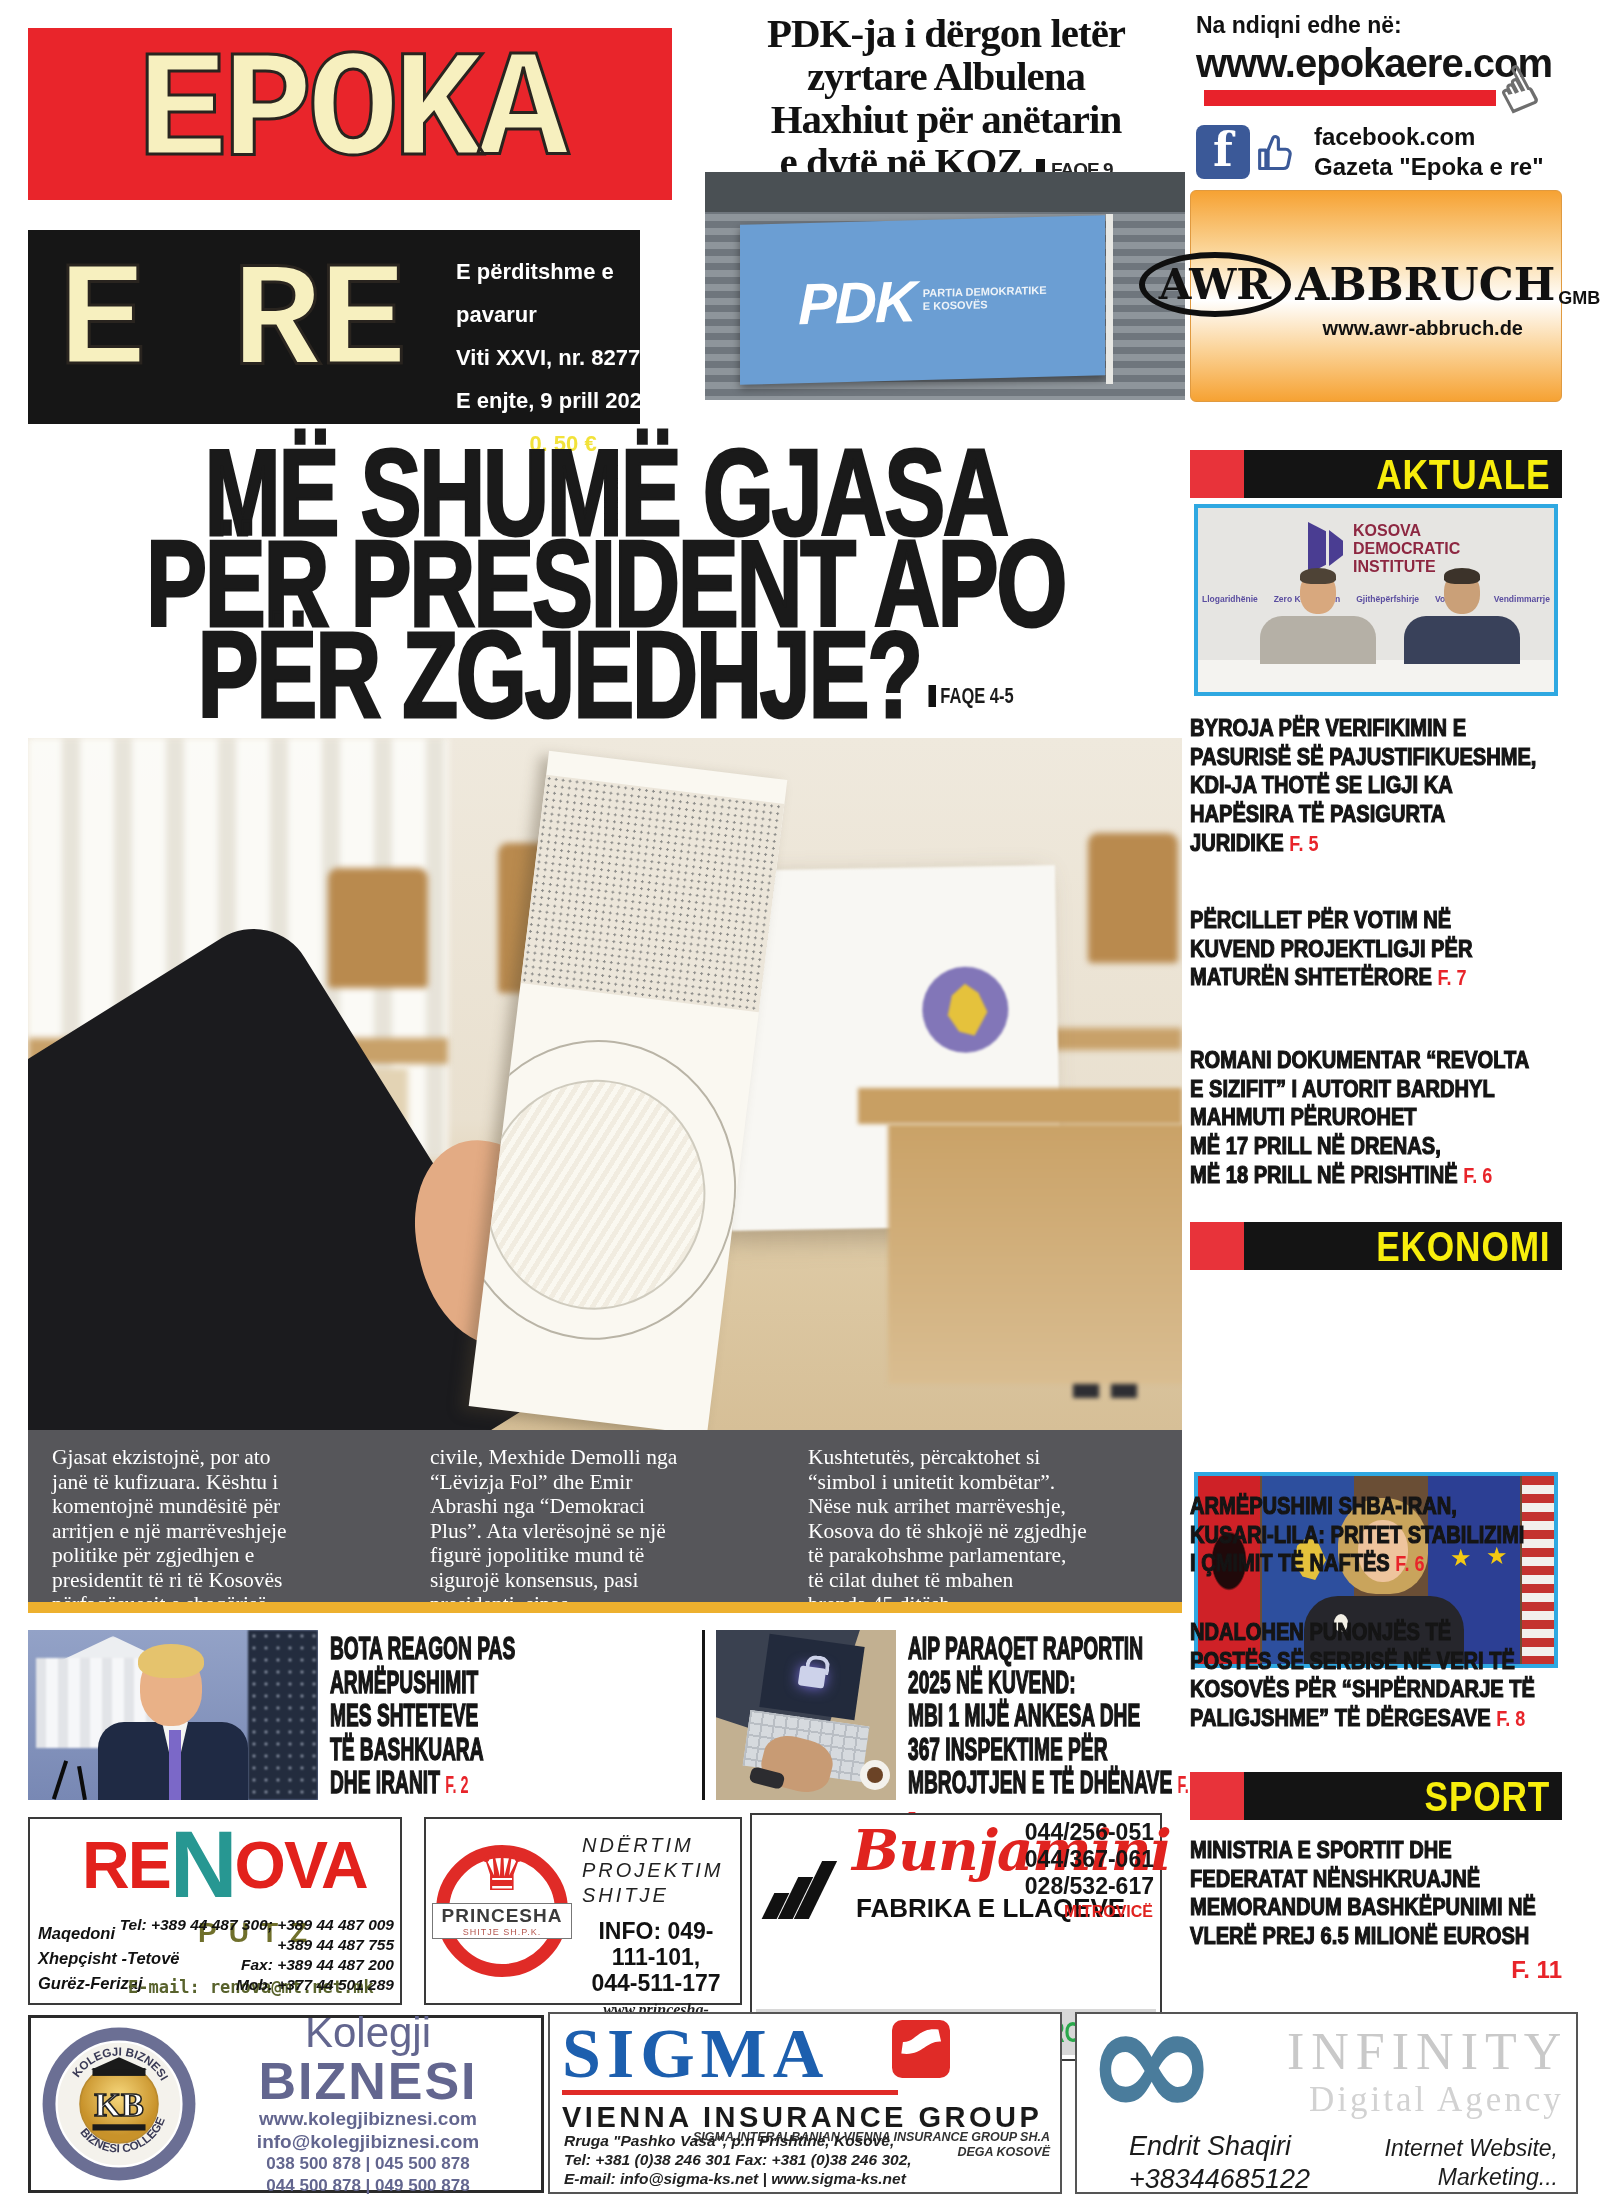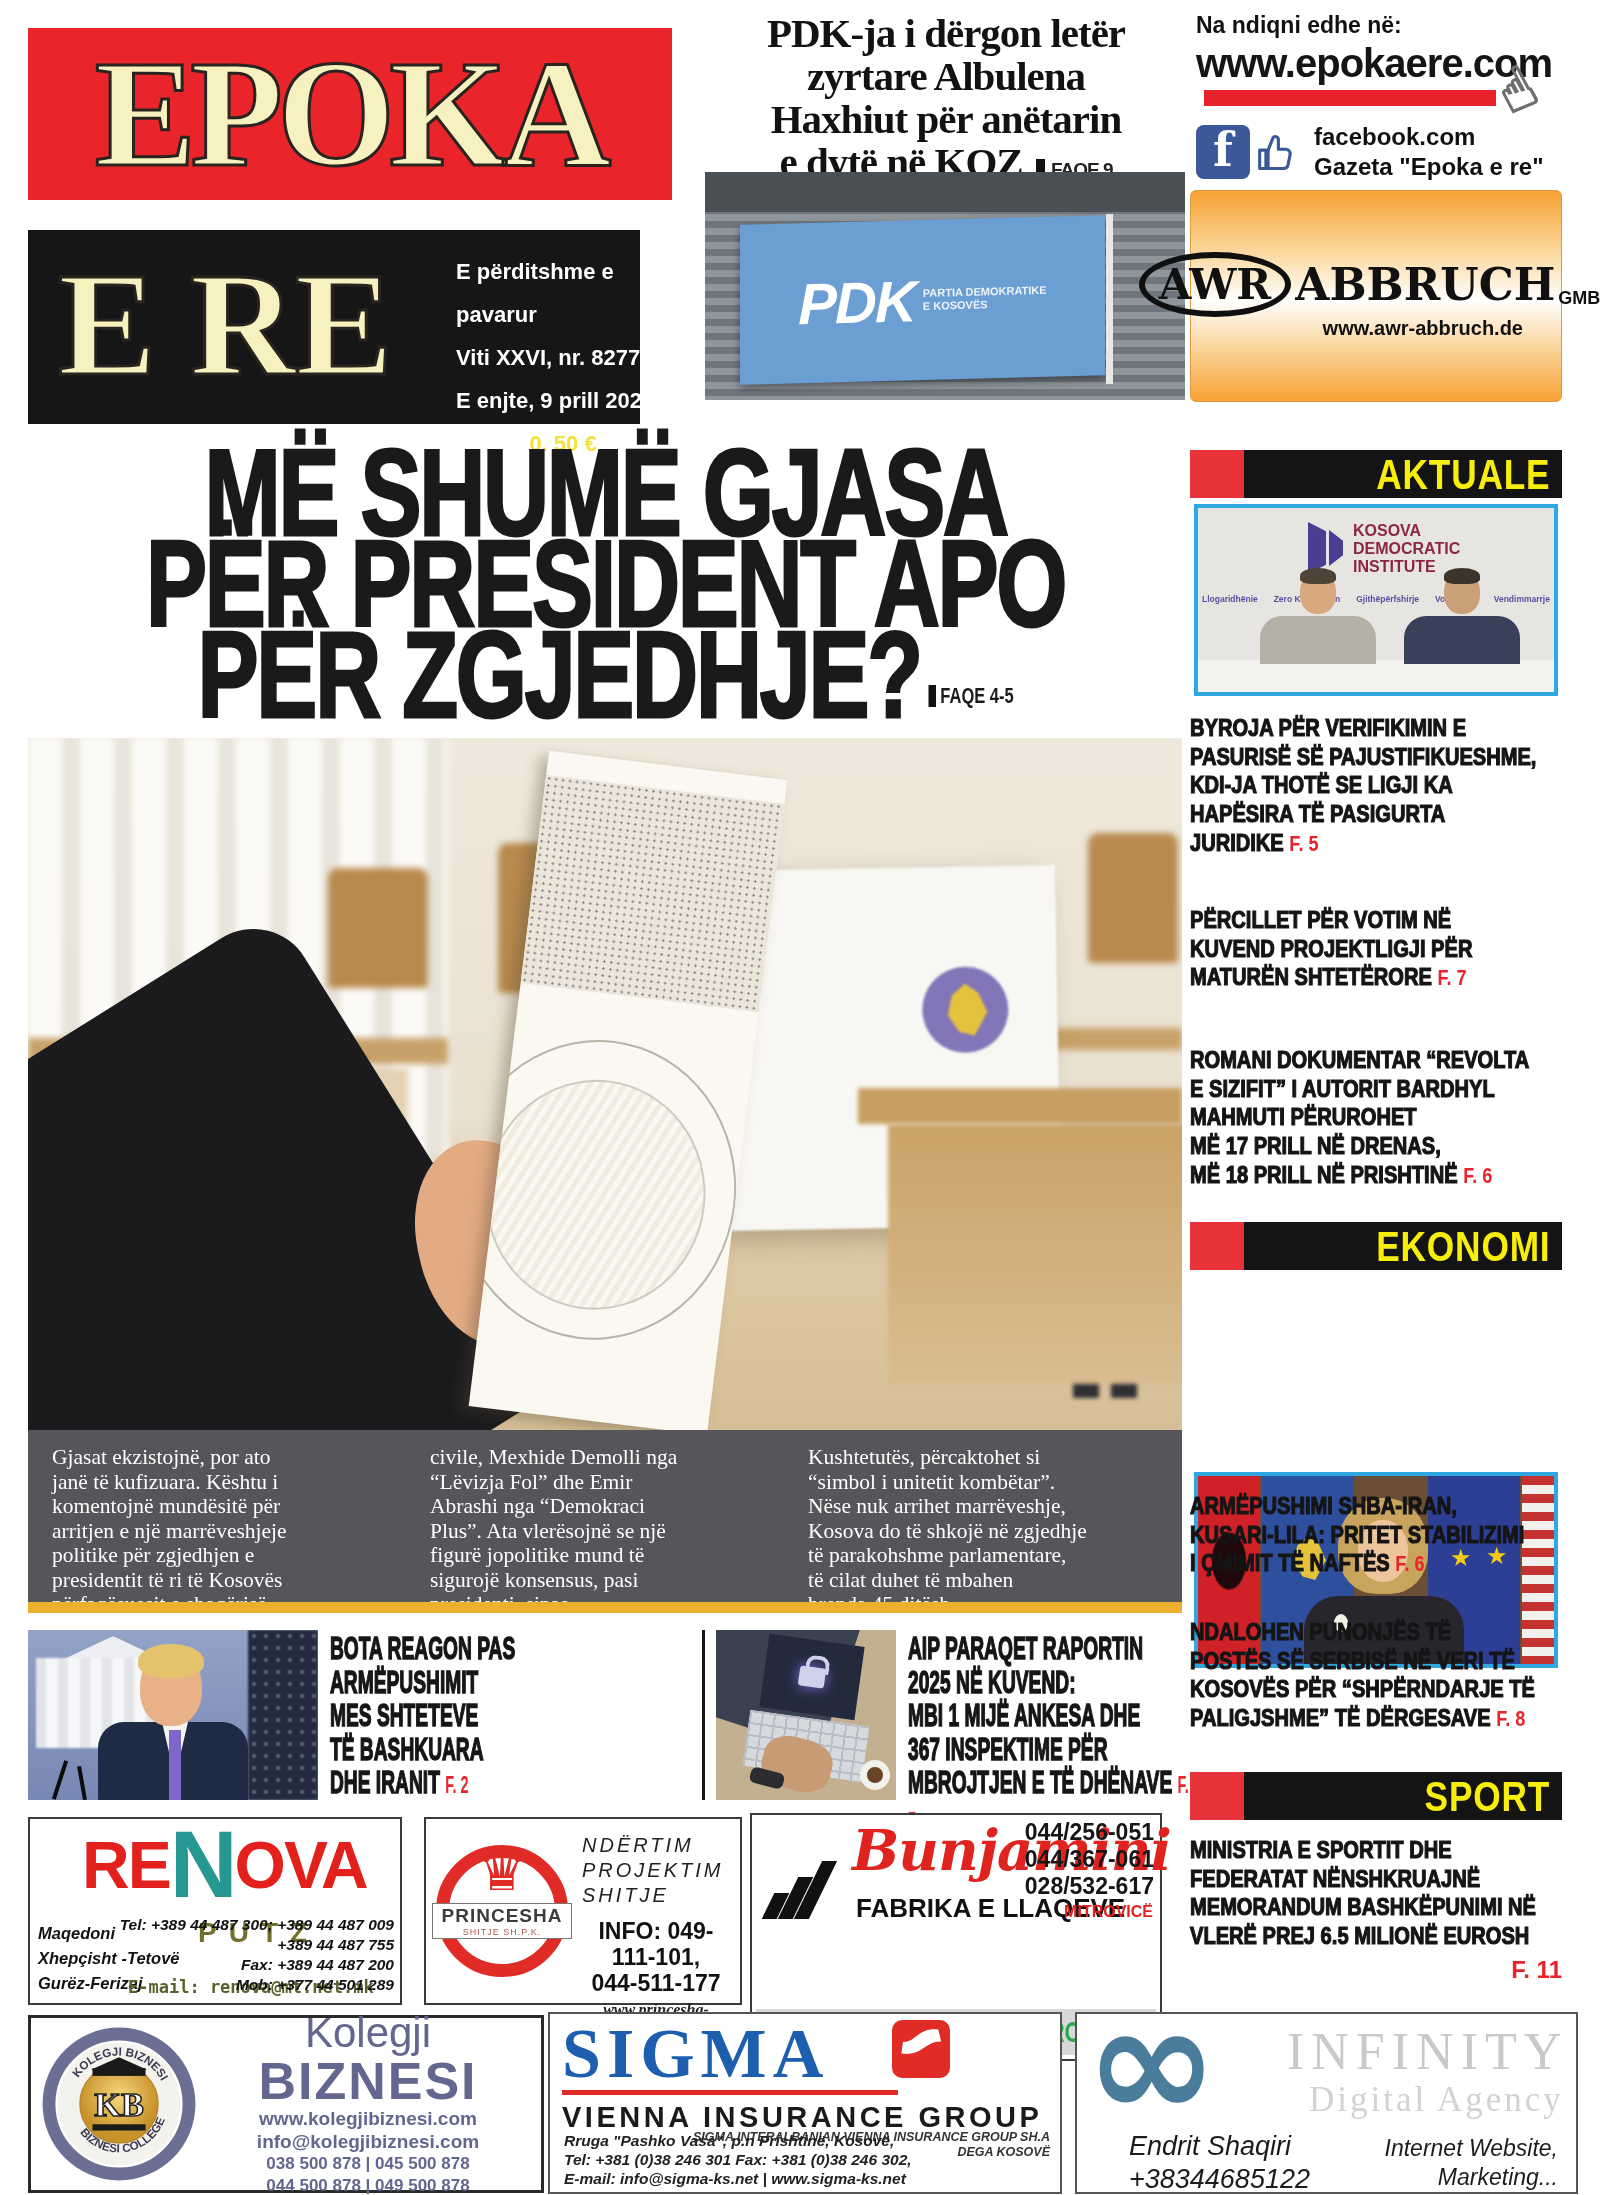--- a/index.html
+++ b/index.html
@@ -3,21 +3,21 @@
 <meta charset="utf-8">
 <style>
   * { margin:0; padding:0; box-sizing:border-box; }
   body { background:#fff; font-family:"Liberation Sans", sans-serif; }
   .page { position:relative; width:1600px; height:2195px; background:#fff; overflow:hidden; }
   .pl { white-space:pre-line; }
 
   
   .mh-red { position:absolute; left:28px; top:28px; width:644px; height:172px; background:#e9252b;
             display:flex; align-items:center; justify-content:center; }
-  .mh-title { font-family:Liberation Serif, serif; font-weight:bold; color:#f7f0bf;
+  .mh-title { font-family:Liberation Mono, monospace; font-weight:bold; color:#f7f0bf;
               -webkit-text-stroke:3px #29241f; letter-spacing:-6px; }
   .mh-red .mh-title { font-size:152px; line-height:160px; }
   .mh-black { position:absolute; left:28px; top:208px; width:612px; height:194px; background:#161616;margin-top:22px; }
   .mh-black .mh-title { position:absolute; left:30px; top:4px; font-size:148px; line-height:180px; letter-spacing:-2px; }
   .mh-info { position:absolute; left:428px; top:20px; width:212px; color:#fff;
              font-weight:bold; font-size:22px; line-height:43px; }
   .mh-price-val { color:#f2e23a; }
 
   
   .top-story { position:absolute; left:702px; top:12px; width:488px; text-align:center;

